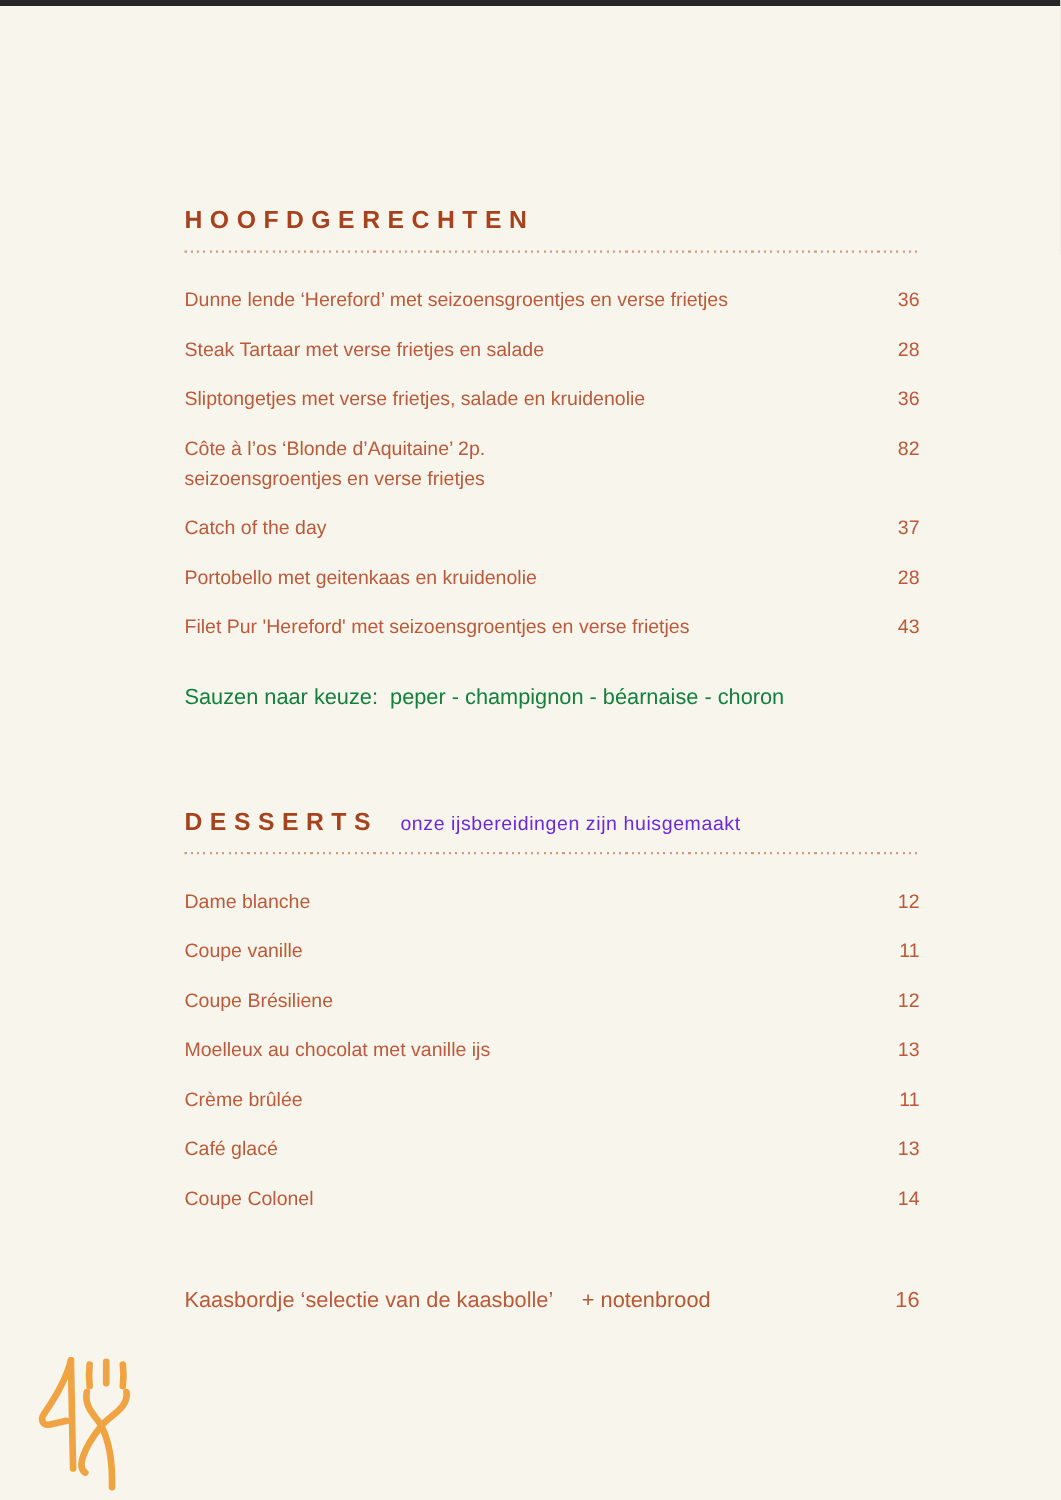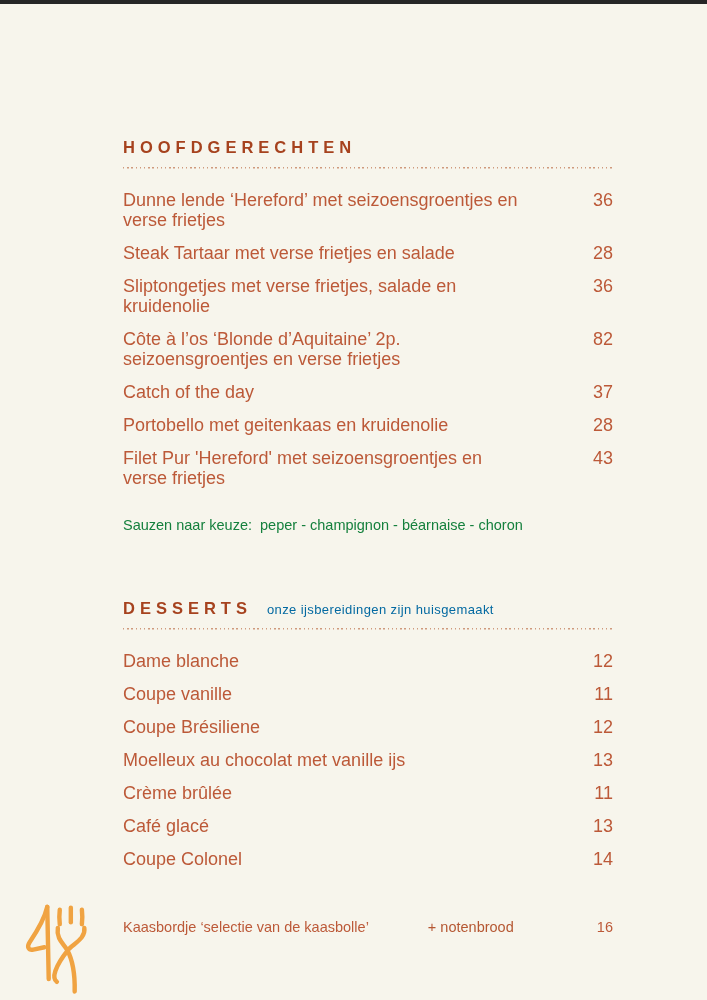--- a/index.html
+++ b/index.html
@@ -20,45 +20,45 @@
     position:absolute; top:0; left:123px; width:490px;
   }
   .section-header { display:flex; align-items:baseline; }
   .section-title {
     font-size:16.5px; font-weight:700; letter-spacing:5px;
     color:#a6421e; line-height:20px; white-space:nowrap;
   }
   #section-hoofdgerechten .section-title { margin-top:137px; }
   #section-desserts { margin-top:63px; }
   .section-subtitle {
-    font-size:13px; color:#0369a1; letter-spacing:0.4px;
+    font-size:13px; color:#6d28d9; letter-spacing:0.4px;
     margin-left:15px; line-height:16px;
   }
   .dotted-rule {
     margin-top:10px; height:2px; width:100%;
     background-image:repeating-linear-gradient(to right,
       #cf9a7d 0, #cf9a7d 1.4px, transparent 1.4px, transparent 4.2px);
     background-size:100% 1.5px; background-repeat:no-repeat;
   }
   .menu-item {
     display:flex; justify-content:space-between; align-items:flex-start;
-    font-size:18px; line-height:20px; color:#bc5938;
+    font-size:13px; line-height:20px; color:#bc5938;
   }
   .dotted-rule + .menu-item { margin-top:21px; }
   .menu-item + .menu-item { margin-top:13px;gap:28px; }
   .item-name { padding-right:40px; }
   .item-line2:empty { display:none; }
   .item-price { flex:none; text-align:right; }
   .section-note {
     margin-top:27px; font-size:14.5px; line-height:20px;
     color:#15803d; white-space:pre-wrap;
   }
   .cheese-row {
     display:flex; align-items:flex-start;
-    margin-top:48px; font-size:14.5px; line-height:20px; color:#bc5938;gap:40px;
+    margin-top:48px; font-size:14.5px; line-height:20px; color:#bc5938;
   }
   .cheese-note { margin-left:19px; color:#b55732; }
   .cheese-spacer { flex:1; }
   .logo {
     position:absolute; left:16px; top:903px;
     width:76px; height:100px;
   }
   .logo svg { display:block; width:76px; height:100px; }
 </style>
 </head>

